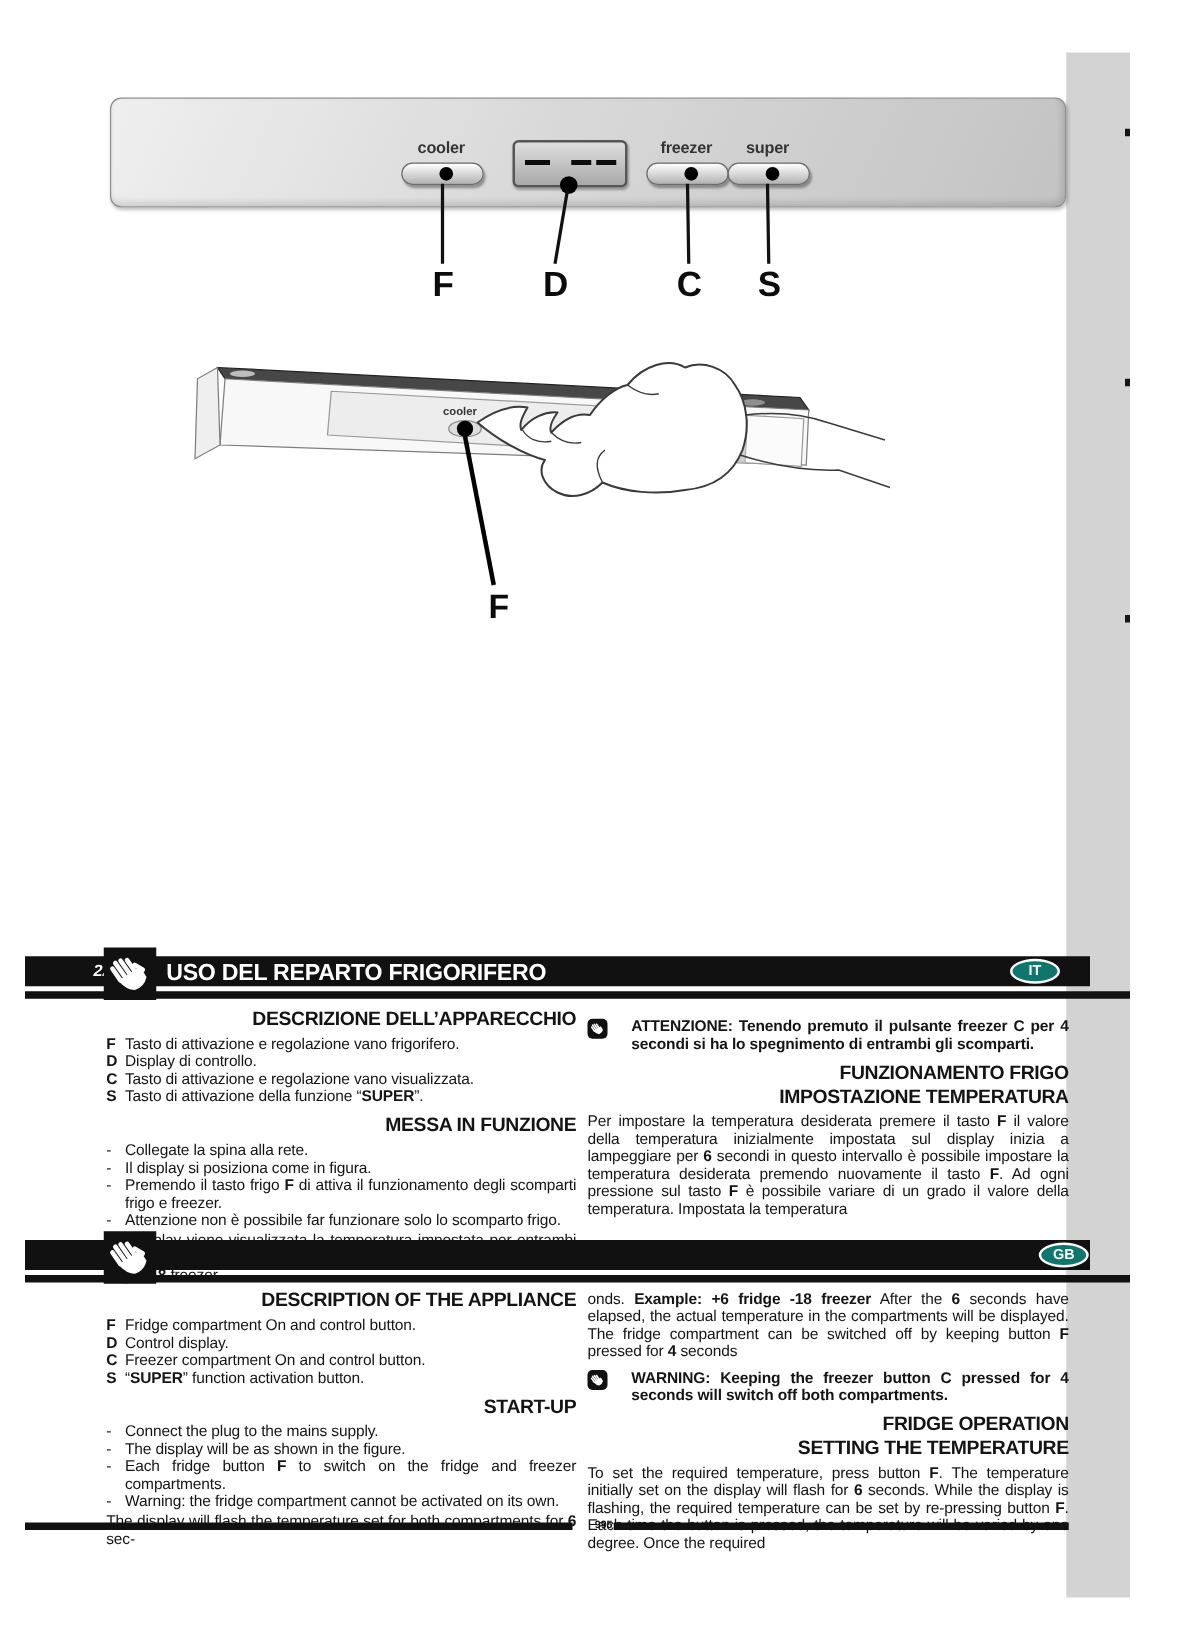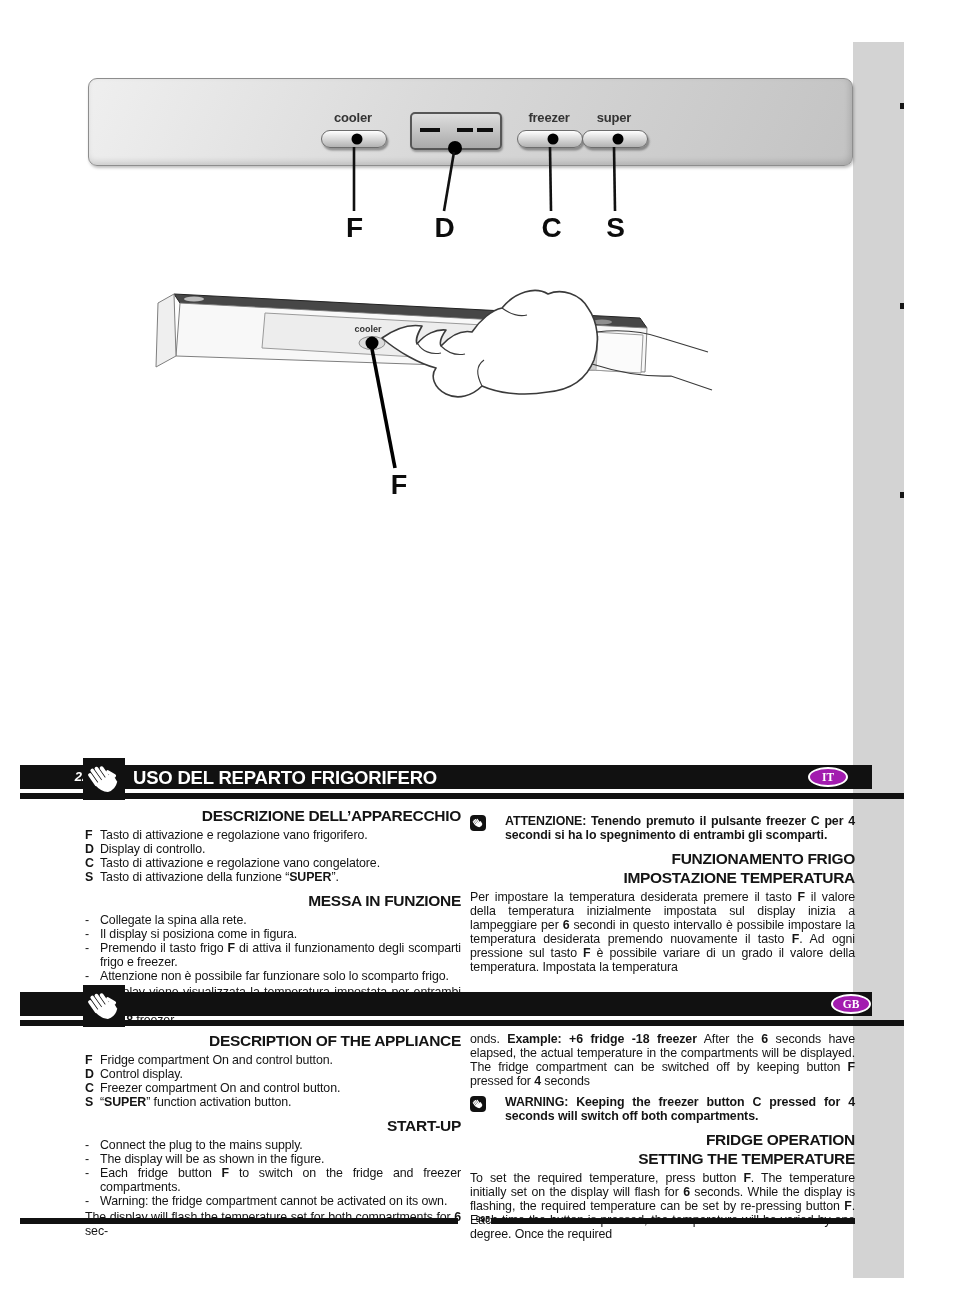--- a/index.html
+++ b/index.html
@@ -27,22 +27,22 @@
 
   
   .hand-fig{position:absolute;left:150px;top:272px;width:625px;height:240px;}
   .hand-callout{position:absolute;left:377px;top:470px;width:44px;text-align:center;font-size:27px;font-weight:800;color:#0c0c0c;}
 
   
   .secbar{position:absolute;left:20px;width:852px;height:24px;background:#111;}
   .pagenum{position:absolute;left:46px;top:4px;width:32px;text-align:center;color:#fff;font-size:13px;font-weight:800;font-style:italic;}
   .hand-sq{position:absolute;left:63px;top:-7px;width:42px;height:42px;background:#111;display:flex;align-items:center;justify-content:center;}
   .sec-title{position:absolute;left:113px;top:2px;color:#fff;font-size:18.5px;font-weight:800;letter-spacing:-.2px;white-space:nowrap;}
-  .badge{position:absolute;top:2px;width:36px;height:16px;border:2.5px solid #fff;border-radius:50%;background:#a21caf;
-         color:#fff;font-size:11.5px;font-weight:800;display:flex;align-items:center;justify-content:center;letter-spacing:0;font-family:Liberation Serif, serif;}
+  .badge{position:absolute;top:2px;width:36px;height:16px;border:2.5px solid #fff;border-radius:50%;background:#0f766e;
+         color:#fff;font-size:11.5px;font-weight:800;display:flex;align-items:center;justify-content:center;letter-spacing:0;}
   .hrule{position:absolute;left:20px;width:934px;height:6px;background:#111;}
 
   
   .col{position:absolute;font-size:12.4px;line-height:1.13;text-align:justify;color:#141414;letter-spacing:-.1px;}
   .col h3{margin:0 0 3px 0;font-size:15.5px;font-weight:800;letter-spacing:-.3px;text-align:right;line-height:1.15;}
   .col h3.gap{margin-top:8px;}
   .col h3.tight{margin-bottom:1px;}
   .kv{display:flex;}
   .kv .k{flex:none;width:15px;font-weight:800;}
   .kv .v{flex:1;}
@@ -161,21 +161,21 @@
     <div class="kv">
         <span class="k">F</span>
         <span class="v"><span>Tasto di attivazione e regolazione vano frigorifero.</span></span>
       </div>
     <div class="kv">
         <span class="k">D</span>
         <span class="v"><span>Display di controllo.</span></span>
       </div>
     <div class="kv">
         <span class="k">C</span>
-        <span class="v"><span>Tasto di attivazione e regolazione vano congelatore.</span></span>
+        <span class="v"><span>Tasto di attivazione e regolazione vano visualizzata.</span></span>
       </div>
     <div class="kv">
         <span class="k">S</span>
         <span class="v"><span>Tasto di attivazione della funzione “</span><b>SUPER</b><span>”.</span></span>
       </div>
     <h3 class="gap">MESSA IN FUNZIONE</h3>
     <div class="bul">
         <span class="dash">-</span>
         <span class="v"><span>Collegate la spina alla rete.</span></span>
       </div>

